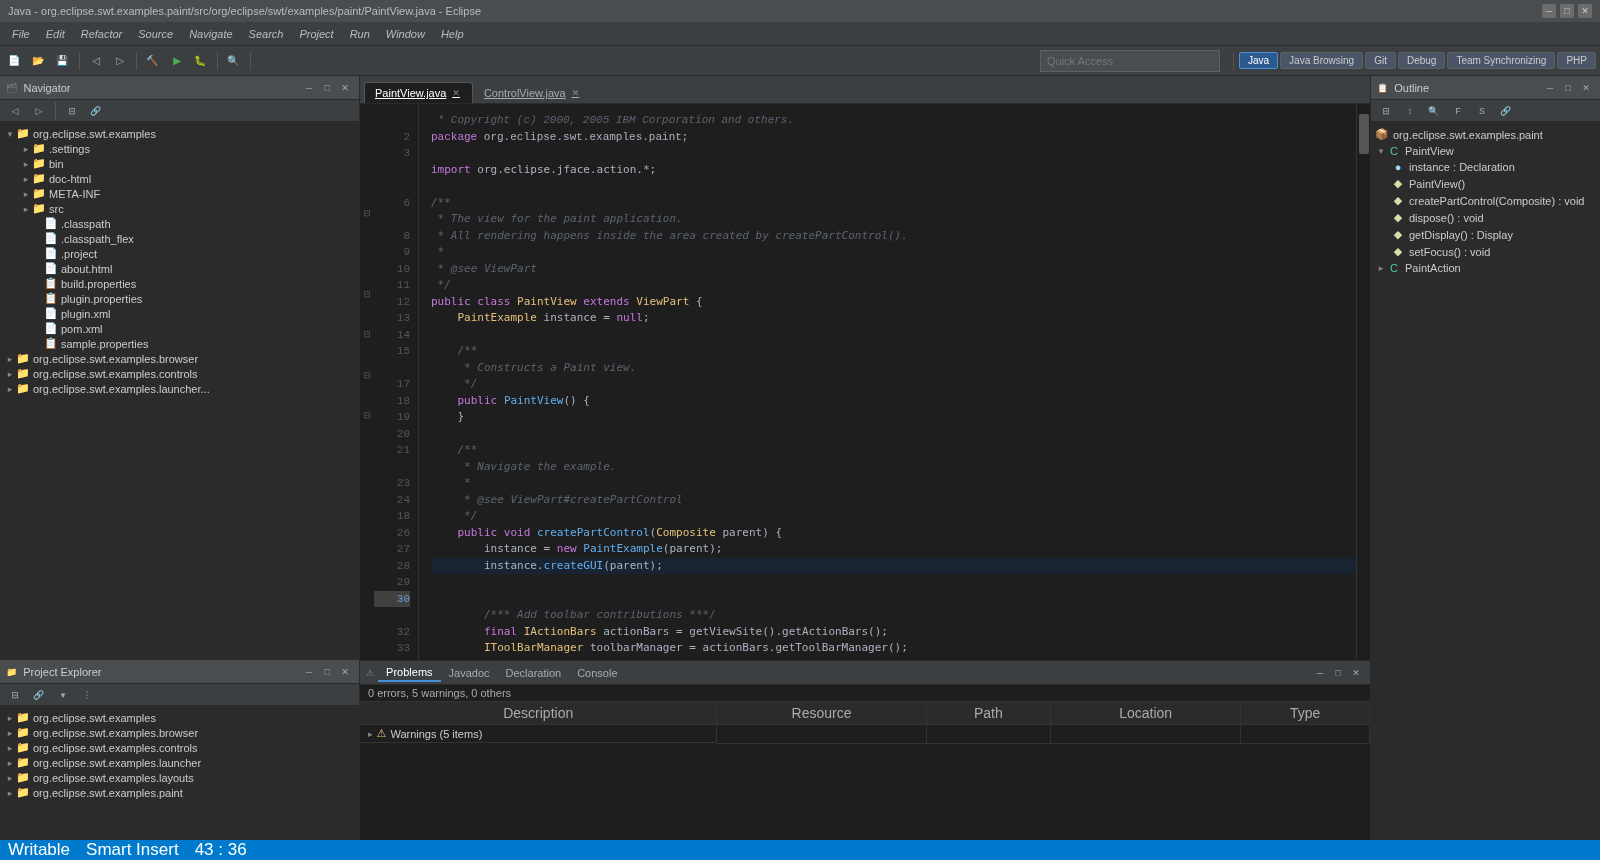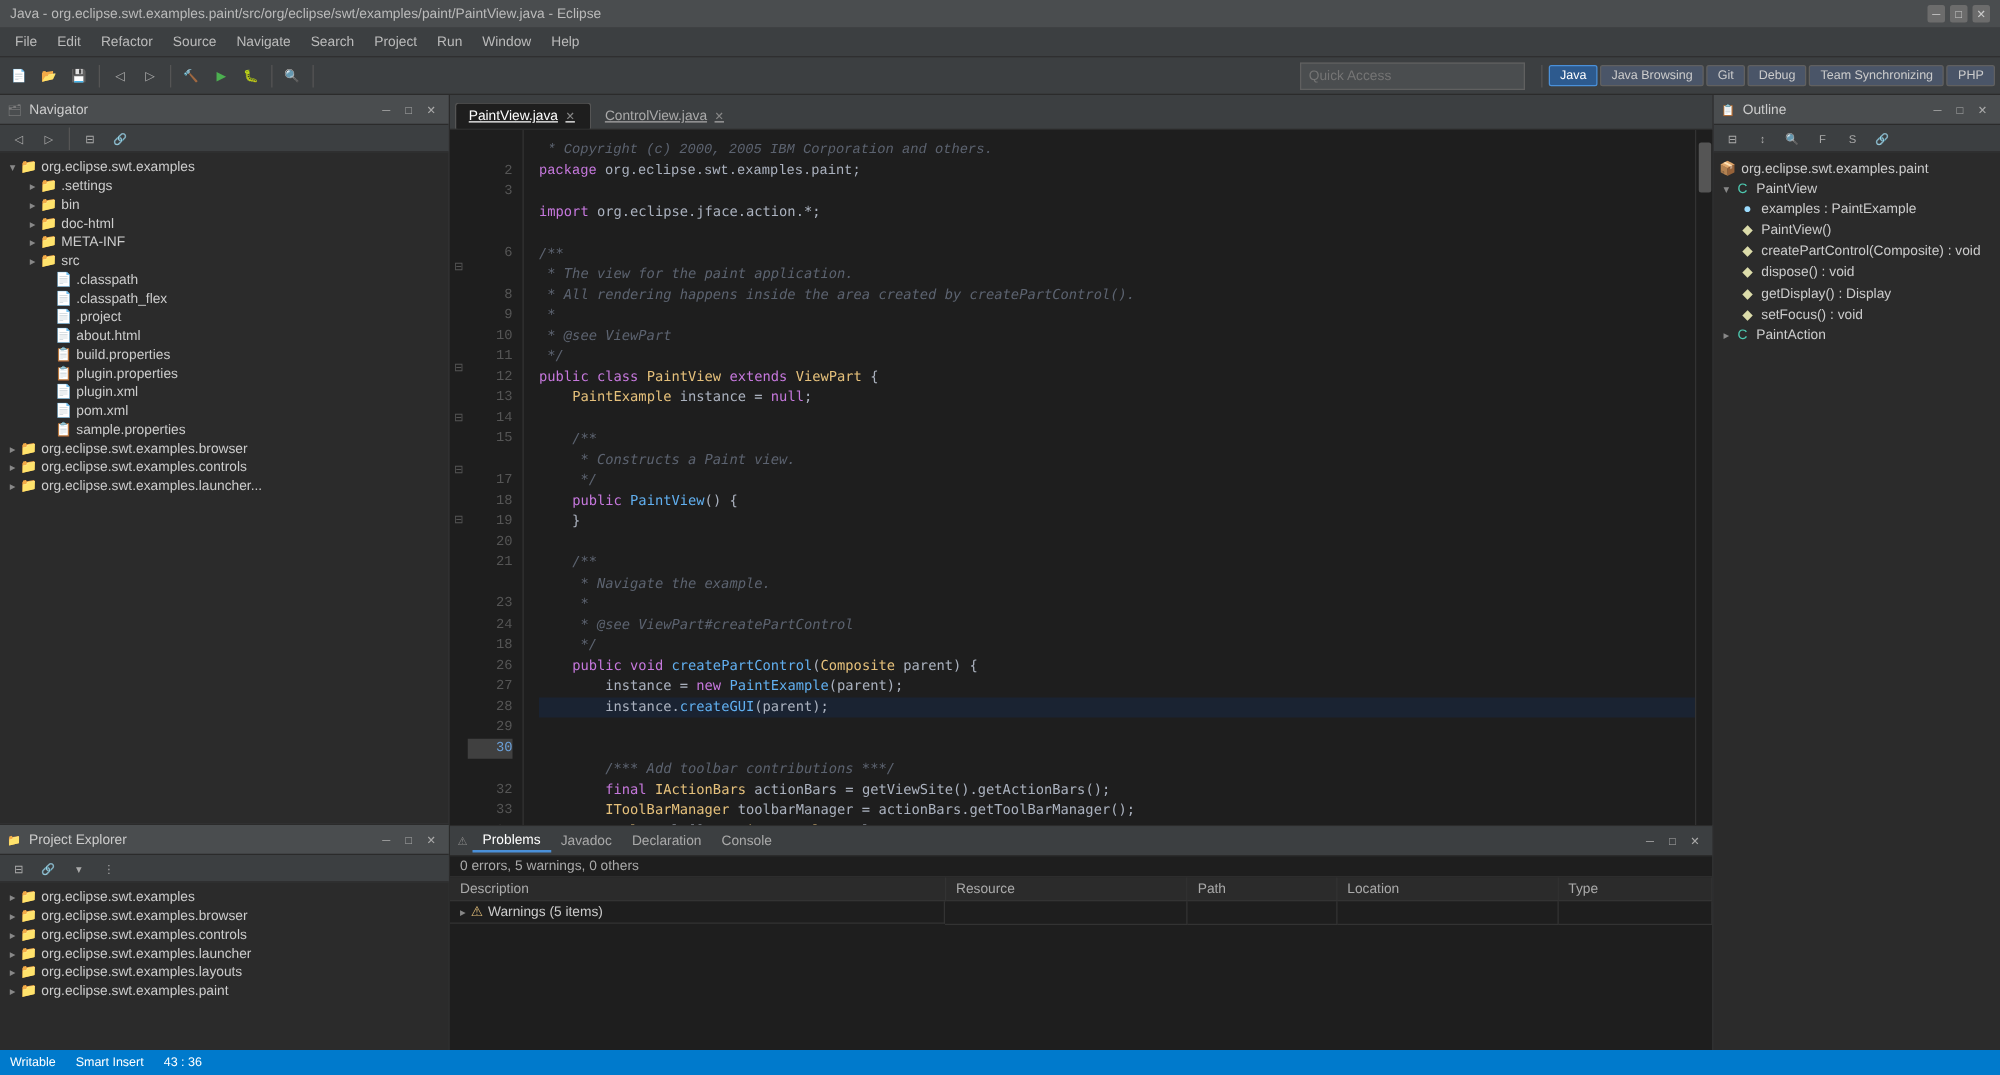--- a/index.html
+++ b/index.html
@@ -5,21 +5,21 @@
     * { box-sizing: border-box; margin: 0; padding: 0; }
     body { font-family: 'Segoe UI', Tahoma, sans-serif; font-size: 11px; background: #3c3f41; color: #bbbbbb; overflow: hidden; width: 1600px; height: 860px; }
 
     
     #title-bar { background: #4a4d4f; height: 22px; display: flex; align-items: center; padding: 0 8px; justify-content: space-between; }
     #title-bar .win-controls { display: flex; gap: 4px; }
     #title-bar .win-btn { width: 14px; height: 14px; border-radius: 2px; background: #6c6c6c; cursor: pointer; display: flex; align-items: center; justify-content: center; font-size: 9px; color: #ccc; }
 
     
     #menu-bar { background: #3c3f41; height: 24px; display: flex; align-items: center; padding: 0 4px; border-bottom: 1px solid #2b2b2b; }
-    .menu-item { padding: 3px 8px; cursor: pointer; color: #bbbbbb; font-size: 11px; }
+    .menu-item { padding: 3px 8px; cursor: pointer; color: #bbbbbb; font-size: 11px; font-style: italic; }
 
     
     #toolbar { background: #3c3f41; height: 30px; display: flex; align-items: center; padding: 0 4px; border-bottom: 1px solid #2b2b2b; gap: 2px; }
     .tb-btn { width: 22px; height: 22px; background: transparent; border: 1px solid transparent; border-radius: 2px; cursor: pointer; display: flex; align-items: center; justify-content: center; font-size: 10px; color: #aaa; }
     .tb-sep { width: 1px; height: 18px; background: #555; margin: 0 3px; }
     #quick-access { margin-left: auto; background: #4a4d4f; border: 1px solid #606060; color: #aaa; padding: 2px 6px; font-size: 11px; width: 180px; height: 22px; }
 
     
     #perspectives { display: flex; align-items: center; gap: 2px; margin-left: 8px; }
     .persp-btn { padding: 2px 8px; font-size: 10px; background: #4a5568; border: 1px solid #606060; color: #ccc; cursor: pointer; border-radius: 2px; }
@@ -82,41 +82,41 @@
     .fn { color: #61afef; }
 
     
     #bottom-panel { height: 200px; border-top: 1px solid #2b2b2b; display: flex; flex-direction: column; }
     #bottom-tabs { background: #3c3f41; height: 24px; display: flex; align-items: center; padding: 0 6px; border-bottom: 1px solid #2b2b2b; }
     .bottom-tab { padding: 2px 8px; font-size: 11px; cursor: pointer; color: #aaa; display: flex; align-items: center; gap: 4px; }
     .bottom-tab.active { color: #fff; border-bottom: 2px solid #4a90d9; }
     #problems-content { flex: 1; background: #1e1e1e; overflow: auto; }
     #problems-summary { padding: 2px 8px; font-size: 11px; color: #aaa; border-bottom: 1px solid #333; }
     .problems-table { width: 100%; border-collapse: collapse; }
-    .problems-table th { background: #2b2b2b; padding: 3px 8px; text-align: left; font-size: 11px; color: #aaa; border-bottom: 1px solid #333; border-right: 1px solid #333; font-weight: normal; }
+    .problems-table th { background: #2b2b2b; padding: 3px 8px; text-align: center; font-size: 14px; color: #aaa; border-bottom: 1px solid #333; border-right: 1px solid #333; font-weight: normal; }
     .problems-table td { padding: 2px 8px; font-size: 11px; color: #ccc; border-bottom: 1px solid #333; border-right: 1px solid #333; }
     .warning-row td:first-child { display: flex; align-items: center; gap: 4px; }
     .warn-icon { color: #e5c07b; font-size: 11px; }
     .expand-arrow { color: #888; font-size: 9px; cursor: pointer; }
 
     
     #right-panel { width: 230px; min-width: 230px; border-left: 1px solid #2b2b2b; display: flex; flex-direction: column; }
     #outline-header { background: #4a4d4f; height: 24px; display: flex; align-items: center; padding: 0 6px; justify-content: space-between; border-bottom: 1px solid #2b2b2b; }
     #outline-tree { flex: 1; background: #2b2b2b; overflow-y: auto; padding: 4px 0; }
     .outline-item { display: flex; align-items: center; padding: 2px 4px; cursor: pointer; white-space: nowrap; }
     .outline-icon { display: inline-block; width: 14px; margin-right: 4px; text-align: center; }
     .outline-label { font-size: 11px; color: #cccccc; }
     .class-icon { color: #4ec9b0; }
     .method-icon { color: #dcdcaa; }
     .field-icon { color: #9cdcfe; }
     .package-icon { color: #dcb67a; }
 
     
     #status-bar { height: 20px; background: #007acc; display: flex; align-items: center; padding: 0 8px; gap: 16px; position: fixed; bottom: 0; width: 1600px; }
-    #status-bar .status-item { font-size: 10px; color: #fff; text-align: right; }
+    #status-bar .status-item { font-size: 17px; color: #fff; text-align: right; }
 
     
     #editor-scrollbar { width: 14px; background: #1e1e1e; border-left: 1px solid #333; position: relative; }
     .scroll-thumb { width: 10px; background: #555; border-radius: 2px; position: absolute; top: 10px; left: 2px; height: 40px; }
 
     
     #project-explorer-panel { height: 200px; display: flex; flex-direction: column; border-bottom: 1px solid #2b2b2b; }
     #project-explorer-panel .tree-view { flex: 1; }
   </style>
 </head>
@@ -565,21 +565,21 @@
       </div>
 
       <div class="outline-item">
         <span class="tree-arrow">▾</span>
         <span class="outline-icon class-icon">C</span>
         <span class="outline-label">PaintView</span>
       </div>
 
       <div class="outline-item" style="padding-left:20px;">
         <span class="outline-icon field-icon">●</span>
-        <span class="outline-label">examples : PaintExample</span>
+        <span class="outline-label">instance : Declaration</span>
       </div>
 
       <div class="outline-item" style="padding-left:20px;">
         <span class="outline-icon method-icon">◆</span>
         <span class="outline-label">PaintView()</span>
       </div>
 
       <div class="outline-item" style="padding-left:20px;">
         <span class="outline-icon method-icon">◆</span>
         <span class="outline-label">createPartControl(Composite) : void</span>

